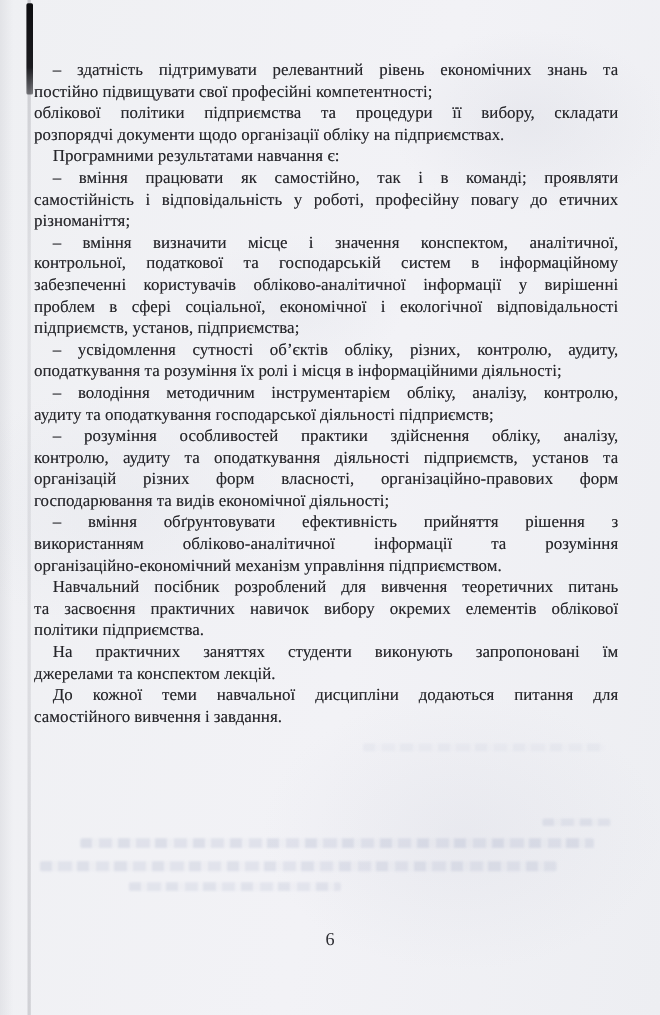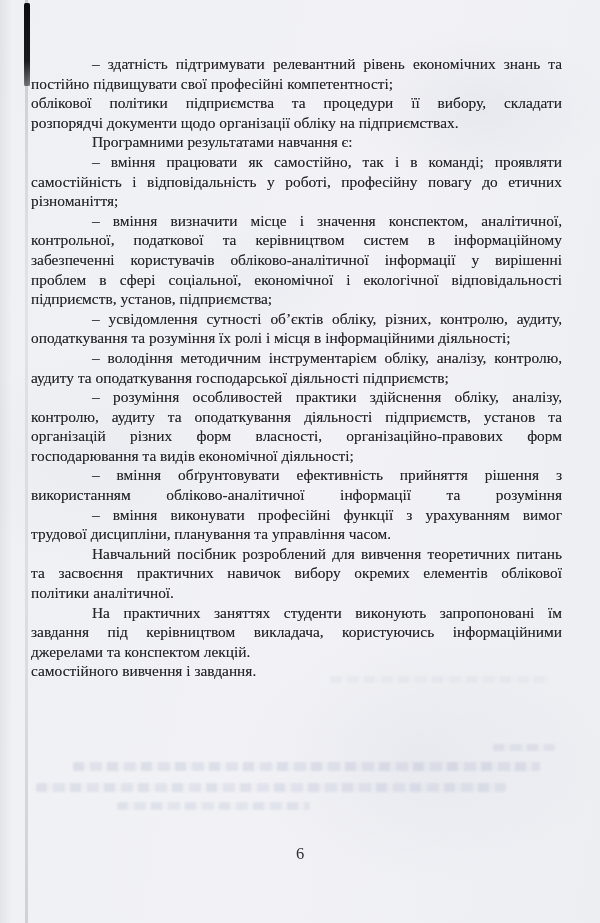--- a/index.html
+++ b/index.html
@@ -31,21 +31,21 @@
     border-radius:1.5px;filter:blur(.3px);
   }
   .text-block{
     position:absolute;left:31px;top:54px;width:531px;
     font-size:15.4px;line-height:19.6px;color:#27272b;
     text-shadow:0 0 .5px rgba(30,30,40,.5);
   }
   .para{margin:0;}
   .line{overflow:hidden;}
   .line.j{text-align:justify;text-align-last:justify;}
-  .line.first{text-indent:17px;padding-left:44px;}
+  .line.first{text-indent:17px;}
   .bleed{
     position:absolute;border-radius:2px;filter:blur(1.2px);
     background:repeating-linear-gradient(90deg,
       rgba(146,156,188,.40) 0 11px, rgba(146,156,188,.08) 11px 17px,
       rgba(146,156,188,.33) 17px 29px, rgba(146,156,188,.06) 29px 34px);
   }
   .b1{left:493px;top:744px;width:62px;height:7px;opacity:.45;}
   .b2{left:73px; top:762px;width:467px;height:9px;opacity:.55;}
   .b3{left:36px; top:783px;width:470px;height:9px;opacity:.50;}
   .b4{left:117px;top:802px;width:193px;height:8px;opacity:.45;}
@@ -75,21 +75,21 @@
       <div class="para">
         <div class="line first">Програмними результатами навчання є:</div>
       </div>
       <div class="para">
         <div class="line first j">– вміння працювати як самостійно, так і в команді; проявляти</div>
         <div class="line j">самостійність і відповідальність у роботі, професійну повагу до етичних</div>
         <div class="line">різноманіття;</div>
       </div>
       <div class="para">
         <div class="line first j">– вміння визначити місце і значення конспектом, аналітичної,</div>
-        <div class="line j">контрольної, податкової та керівництвом систем в інформаційному</div>
+        <div class="line j">контрольної, податкової та господарській систем в інформаційному</div>
         <div class="line j">забезпеченні користувачів обліково-аналітичної інформації у вирішенні</div>
         <div class="line j">проблем в сфері соціальної, економічної і екологічної відповідальності</div>
         <div class="line">підприємств, установ, підприємства;</div>
       </div>
       <div class="para">
         <div class="line first j">– усвідомлення сутності об’єктів обліку, різних, контролю, аудиту,</div>
         <div class="line">оподаткування та розуміння їх ролі і місця в інформаційними діяльності;</div>
       </div>
       <div class="para">
         <div class="line first j">– володіння методичним інструментарієм обліку, аналізу, контролю,</div>
@@ -97,36 +97,33 @@
       </div>
       <div class="para">
         <div class="line first j">– розуміння особливостей практики здійснення обліку, аналізу,</div>
         <div class="line j">контролю, аудиту та оподаткування діяльності підприємств, установ та</div>
         <div class="line j">організацій різних форм власності, організаційно-правових форм</div>
         <div class="line">господарювання та видів економічної діяльності;</div>
       </div>
       <div class="para">
         <div class="line first j">– вміння обґрунтовувати ефективність прийняття рішення з</div>
         <div class="line j">використанням обліково-аналітичної інформації та розуміння</div>
-      </div>
-      <div class="para">
-        <div class="line first j">– вміння виконувати професійні функції з урахуванням вимог</div>
-        <div class="line">трудової дисципліни, планування та управління часом.</div>
+        <div class="line">організаційно-економічний механізм управління підприємством.</div>
       </div>
       <div class="para">
         <div class="line first j">Навчальний посібник розроблений для вивчення теоретичних питань</div>
         <div class="line j">та засвоєння практичних навичок вибору окремих елементів облікової</div>
-        <div class="line">політики аналітичної.</div>
+        <div class="line">політики підприємства.</div>
       </div>
       <div class="para">
         <div class="line first j">На практичних заняттях студенти виконують запропоновані їм</div>
-        <div class="line j">завдання під керівництвом викладача, користуючись інформаційними</div>
         <div class="line">джерелами та конспектом лекцій.</div>
       </div>
       <div class="para">
+        <div class="line first j">До кожної теми навчальної дисципліни додаються питання для</div>
         <div class="line">самостійного вивчення і завдання.</div>
       </div>
     </div>
 
   <div class="bleed b5"></div>
   <div class="bleed b1"></div>
   <div class="bleed b2"></div>
   <div class="bleed b3"></div>
   <div class="bleed b4"></div>
 

